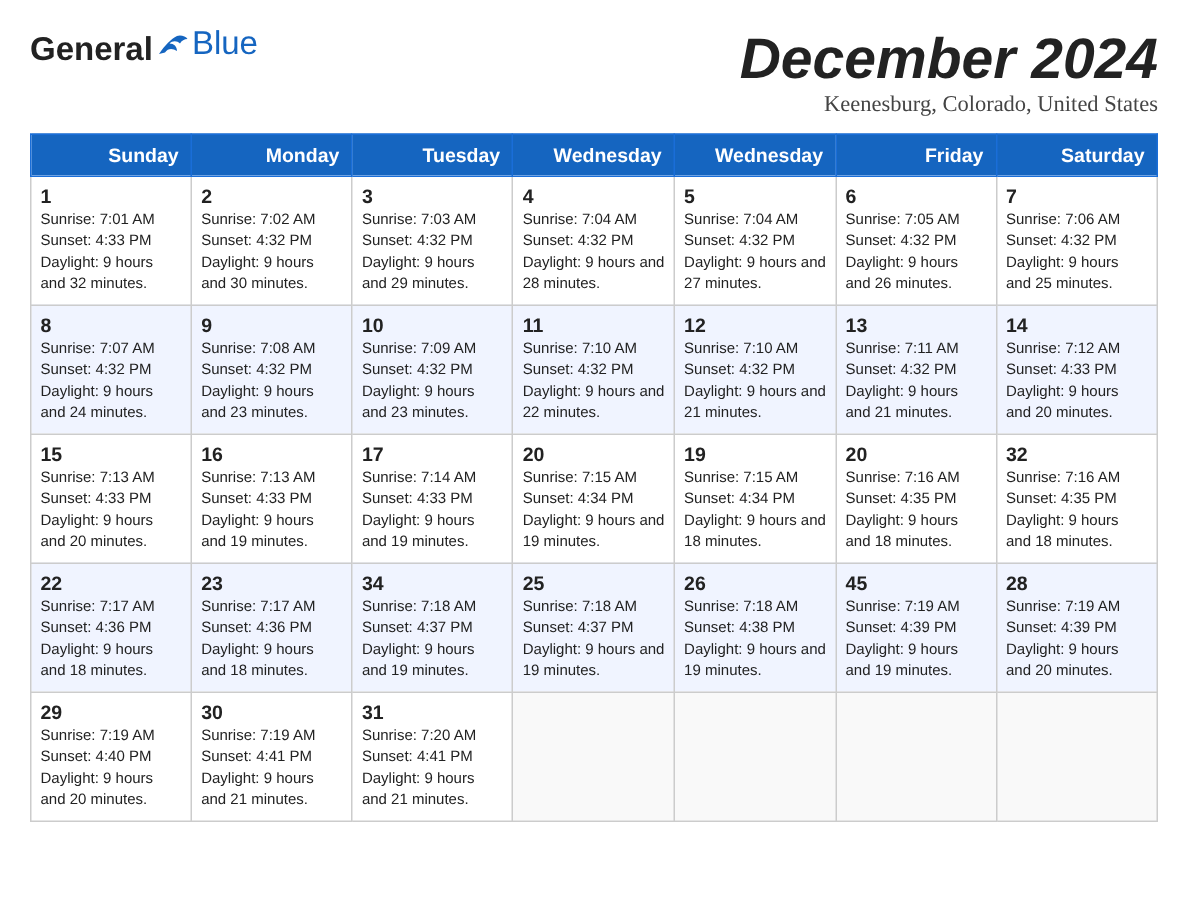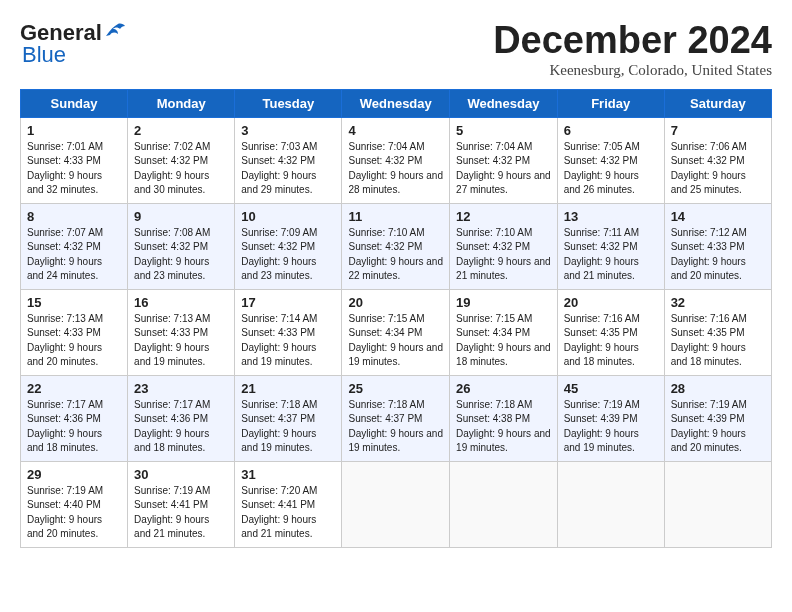--- a/index.html
+++ b/index.html
@@ -11,49 +11,49 @@
       padding: 20px;
     }
     .header {
       display: flex;
       justify-content: space-between;
       align-items: flex-start;
       margin-bottom: 10px;
     }
     .logo {
       display: flex;
-      flex-direction: column;
       align-items: flex-start;
     }
     .title-block {
       text-align: right;
     }
     .month-title {
       font-size: 38px;
       font-weight: bold;
       color: #222;
       line-height: 1.1;
+      font-style: italic;
     }
     .location {
       font-size: 15px;
       color: #444;
       font-family: Liberation Serif, serif;
     }
     .calendar {
       width: 100%;
       border-collapse: collapse;
       border: 1px solid #ccc;
     }
     .calendar th {
       background: #1565c0;
       color: #fff;
       font-size: 13px;
       font-weight: bold;
       padding: 6px 8px;
-      text-align: center;
+      text-align: right;
       border: 1px solid #1a6ed8;
     }
     .calendar td {
       vertical-align: top;
       border: 1px solid #ccc;
       padding: 5px 6px;
       font-size: 10.5px;
       color: #222;
       background: #fff;
       width: 108px;
@@ -315,21 +315,21 @@
       </td>
         <td>
         <span class="day-num">23</span>
         <div class="day-info">
           <span>Sunrise: 7:17 AM</span><br>
           <span>Sunset: 4:36 PM</span><br>
           <span>Daylight: 9 hours and 18 minutes.</span>
         </div>
       </td>
         <td>
-        <span class="day-num">21</span>
+        <span class="day-num">34</span>
         <div class="day-info">
           <span>Sunrise: 7:18 AM</span><br>
           <span>Sunset: 4:37 PM</span><br>
           <span>Daylight: 9 hours and 19 minutes.</span>
         </div>
       </td>
         <td>
         <span class="day-num">25</span>
         <div class="day-info">
           <span>Sunrise: 7:18 AM</span><br>

